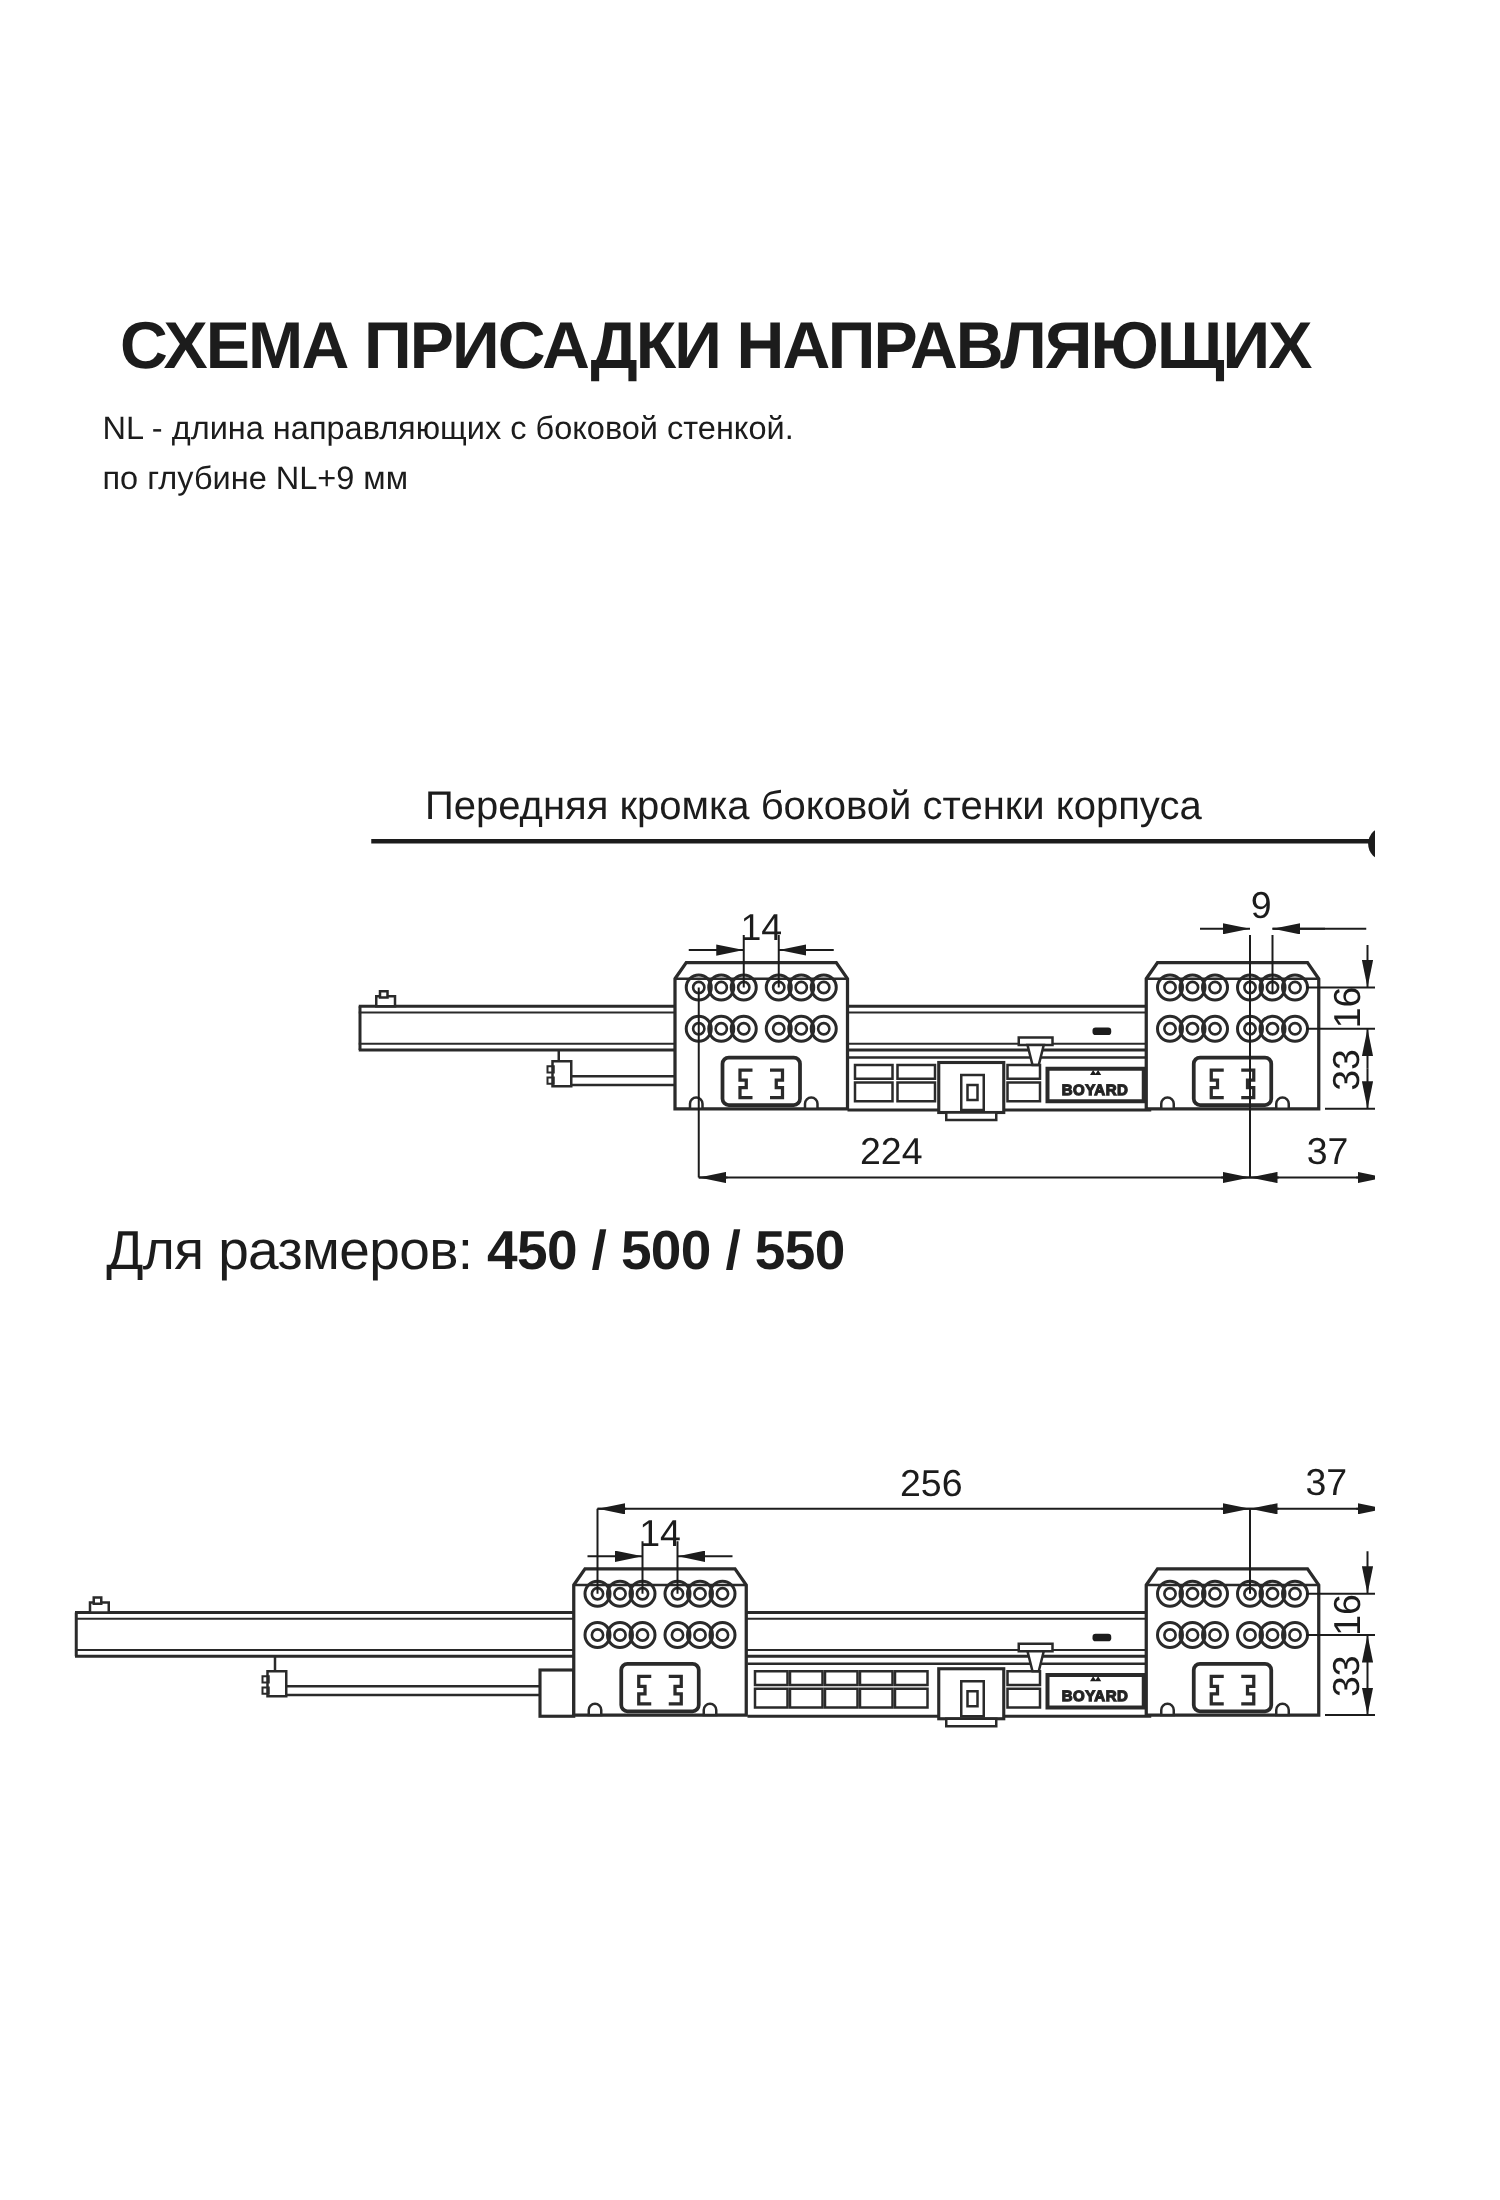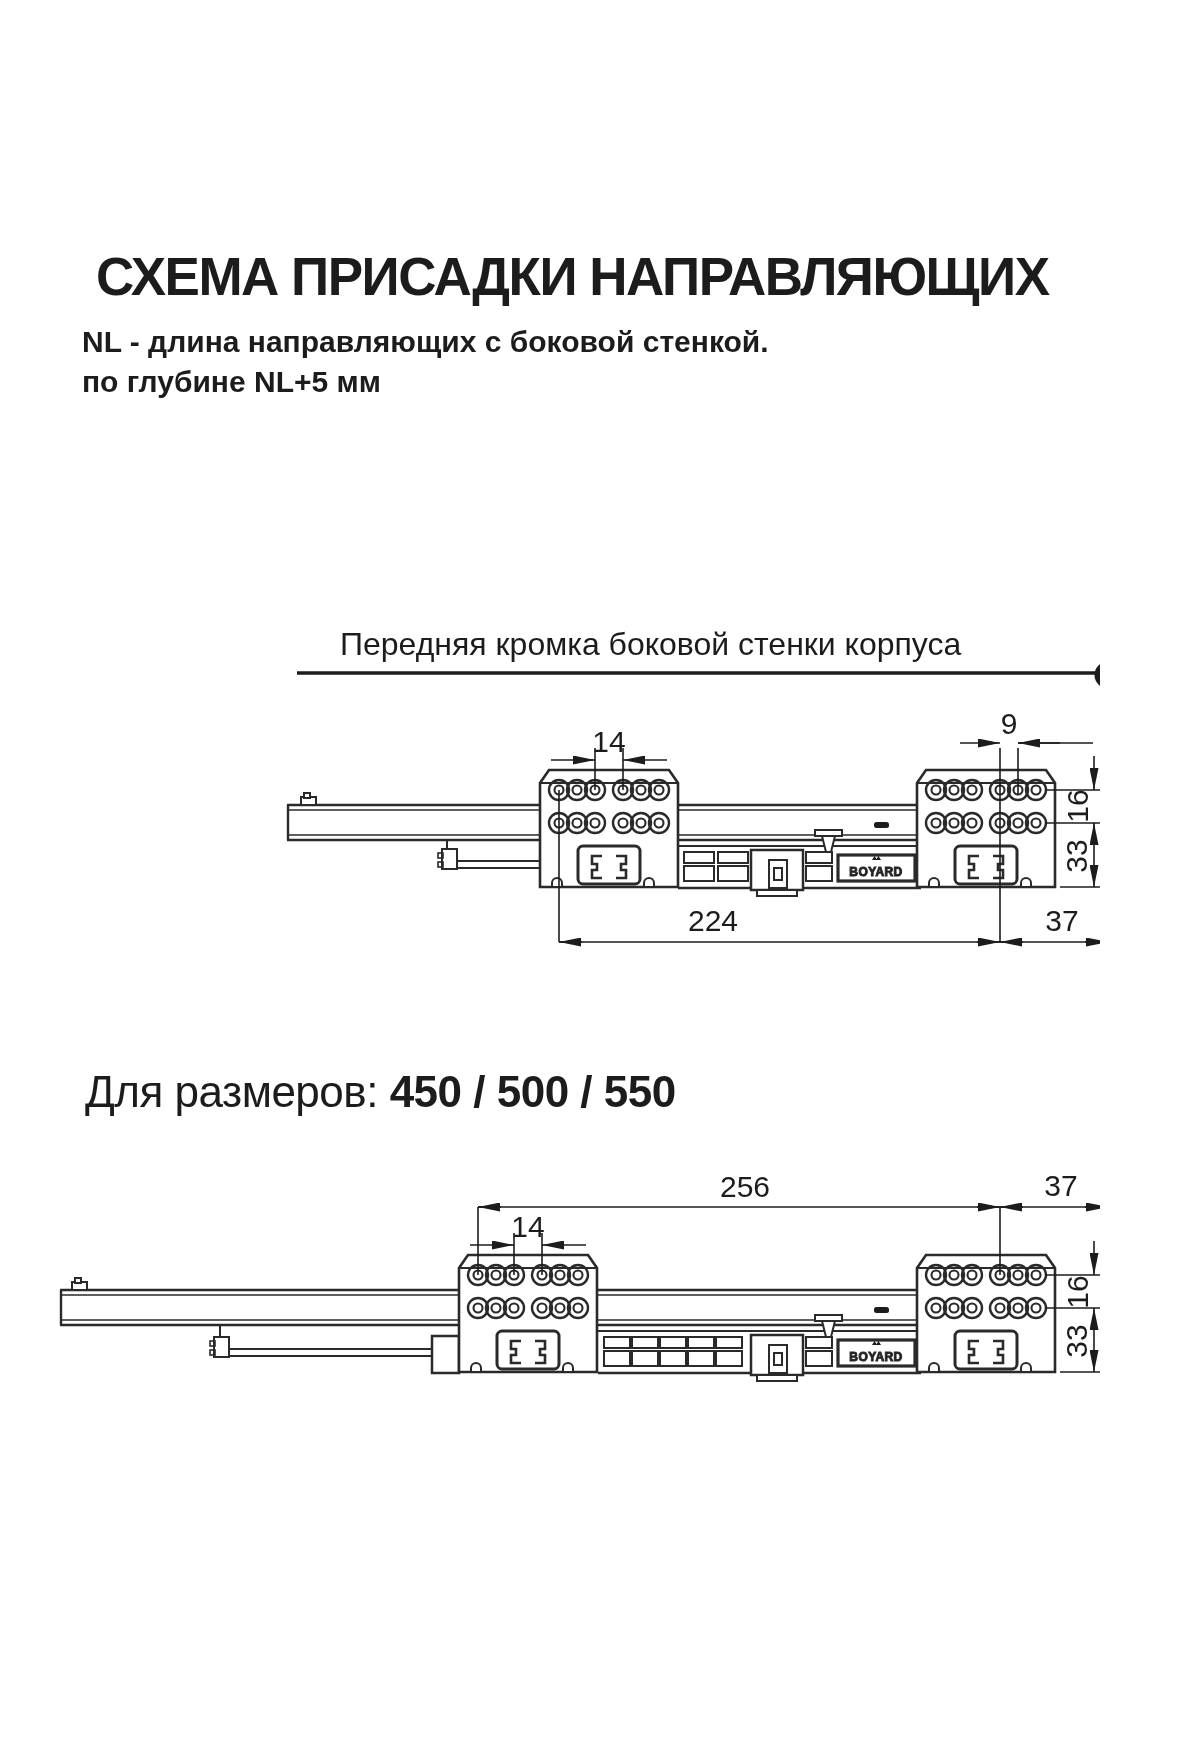--- a/index.html
+++ b/index.html
@@ -1,40 +1,40 @@
 <!DOCTYPE html>
 <html><head>
 <meta charset="utf-8">
 <style>
   html,body{margin:0;padding:0;background:#ffffff;}
   .page{position:relative;width:1100px;height:1760px;background:#ffffff;overflow:hidden;
         font-family:"Liberation Sans","DejaVu Sans",sans-serif;color:#1c1c1c;}
   .title{position:absolute;left:96px;top:246px;font-size:53px;font-weight:bold;
          letter-spacing:-1.5px;white-space:nowrap;}
-  .desc{position:absolute;left:82px;top:322px;font-size:30px;line-height:40px;white-space:nowrap;font-weight:bold;}
+  .desc{position:absolute;left:82px;top:322px;font-size:26px;line-height:40px;white-space:nowrap;}
   .sizes-line{position:absolute;font-size:44px;white-space:nowrap;letter-spacing:-0.5px;}
   .sizes-line .num{font-weight:bold;}
   #sizes1{left:82px;top:540px;}
-  #sizes2{left:85px;top:1067px;}
+  #sizes2{left:85px;top:976px;}
   .front-edge-label{position:absolute;left:340px;top:626px;font-size:32px;white-space:nowrap;}
   svg{position:absolute;left:0;top:0;}
   svg text{font-family:"Liberation Sans","DejaVu Sans",sans-serif;fill:#1c1c1c;}
   .dim{font-size:30px;}
   .brand{font-size:12px;font-weight:bold;letter-spacing:0.4px;}
 </style>
 </head>
 <body>
 
 <div class="page">
 
   <div class="title">СХЕМА ПРИСАДКИ НАПРАВЛЯЮЩИХ</div>
 
   <div class="desc">
     <div>NL - длина направляющих с боковой стенкой.</div>
-    <div>по глубине NL+5 мм</div>
+    <div>по глубине NL+9 мм</div>
   </div>
 
 
   <div class="front-edge-label">Передняя кромка боковой стенки корпуса</div>
 
   <div id="sizes2" class="sizes-line">
     <span>Для размеров:</span>
     <span class="num">450 / 500 / 550</span>
   </div>
 

